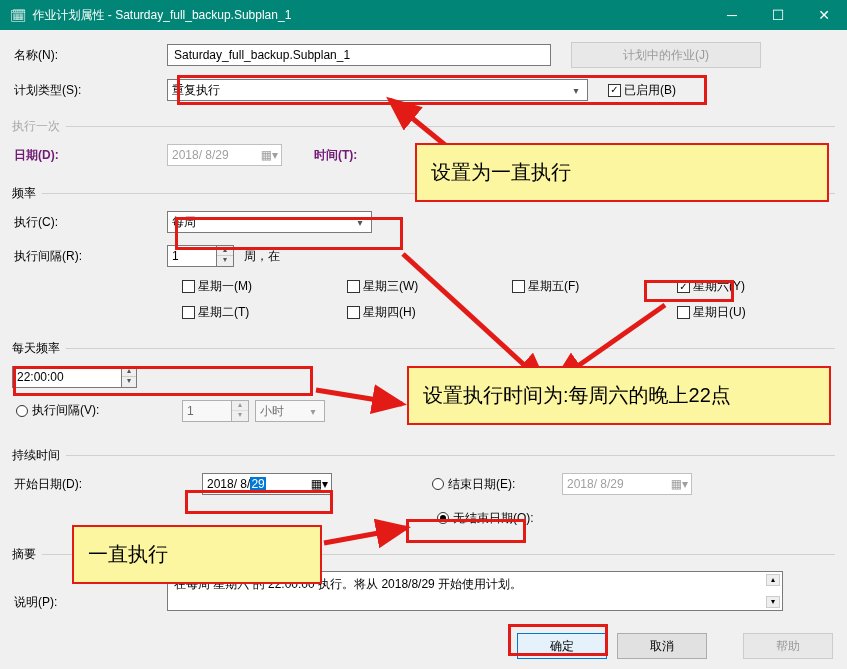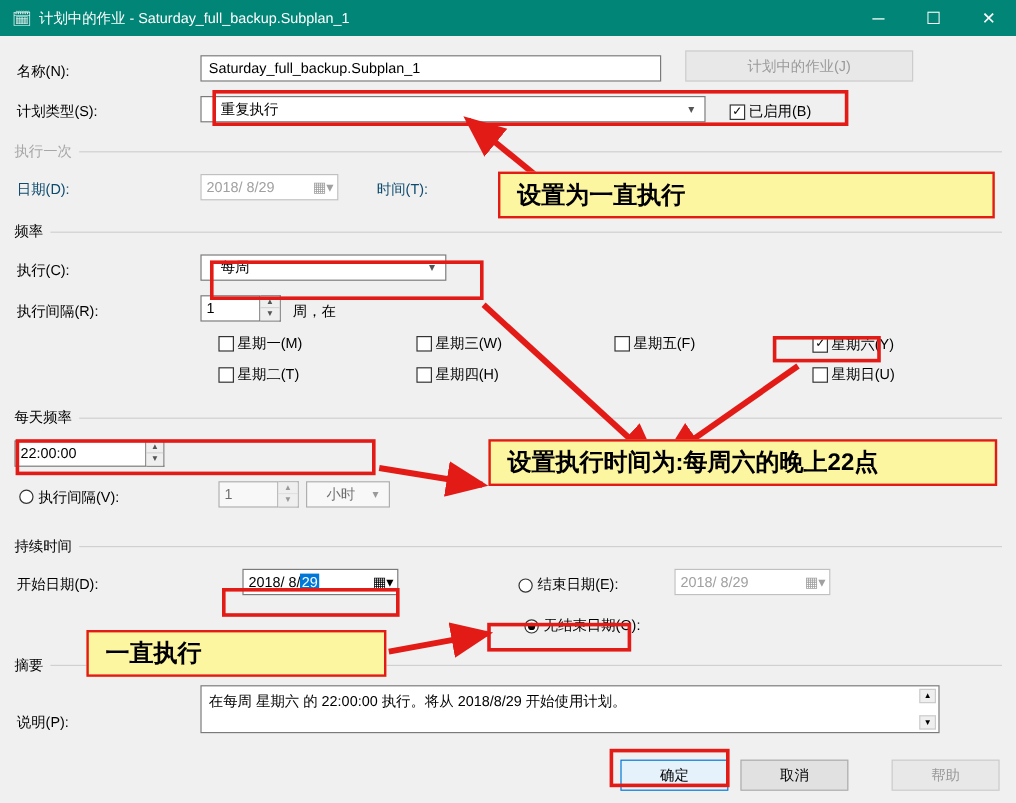--- a/index.html
+++ b/index.html
@@ -5,28 +5,28 @@
     * { margin: 0; padding: 0; box-sizing: border-box; font-family: "Microsoft YaHei", "SimSun", sans-serif; font-size: 12px; }
     body { width: 847px; height: 669px; background: #f0f0f0; position: relative; overflow: hidden; }
     
     .titlebar { background: #008577; color: #fff; height: 30px; display: flex; align-items: center; padding-left: 10px; }
     .titlebar-icon { margin-right: 6px; font-size: 13px; }
     .titlebar-text { flex: 1; font-size: 12px; }
     .titlebar-btns { display: flex; }
     .titlebar-btn { width: 46px; height: 30px; display: flex; align-items: center; justify-content: center; color: #fff; font-size: 14px; }
 
     .content { padding: 12px 12px 8px 12px; position: relative; }
-    .row { display: flex; align-items: flex-end; margin-bottom: 10px; min-height: 24px; }
+    .row { display: flex; align-items: center; margin-bottom: 10px; min-height: 24px; }
     .label { width: 155px; font-size: 12px; color: #000; padding-left: 2px; }
-    .label.disabled { color: #0c4a6e; }
+    .label.disabled { color: #701a75; font-weight: bold; }
     
     .textbox { border: 1px solid #7a7a7a; background: #fff; height: 22px; padding: 2px 6px; font-size: 12px; }
     .textbox.long { width: 384px; }
     
-    .dropdown { border: 1px solid #7a7a7a; background: #fff; height: 22px; width: 421px; display:flex; align-items:center; padding:0 16px; position: relative; }
+    .dropdown { border: 1px solid #7a7a7a; background: #fff; height: 22px; width: 421px; display:flex; align-items:center; padding:0 4px; position: relative; }
     .dropdown.short { width: 205px; }
     .dropdown-arrow { position:absolute; right:3px; top:3px; width:16px; height:14px; display:flex; align-items:center; justify-content:center; font-size:10px; color:#555; }
     
     .btn { border:1px solid #adadad; background:#e1e1e1; height:26px; padding:0 6px; font-size:12px; display:flex; align-items:center; justify-content:center; }
     .btn.disabled { color:#9a9a9a; border-color:#ccc; background:#e8e8e8;}
     .btn.primary { border:1px solid #0078d7; background:#e5f1fb;}
     
     .checkbox { display:inline-flex; align-items:center; gap:3px; font-size:12px;}
     .checkbox-box { width:13px; height:13px; border:1px solid #333; background:#fff; display:flex; align-items:center; justify-content:center; font-size:10px; line-height:1;}
     
@@ -45,41 +45,41 @@
     
     .time-input { border:1px solid #7a7a7a; height:22px; width:110px; display:flex; align-items:center; padding:0 4px; background:#fff;}
     .time-spin { display:flex; flex-direction:column; border:1px solid #7a7a7a; border-left:none;}
     .time-spin .sp { width:14px; height:10px; background:#efefef; font-size:8px; line-height:8px; text-align:center; color:#555;}
     .time-spin .sp:first-child { border-bottom:1px solid #ccc;}
     
     .date-input { border:1px solid #7a7a7a; height:22px; width:130px; display:flex; align-items:center; padding:0 4px; background:#fff; position:relative;}
     .date-input .cal { position:absolute; right:3px; display:flex; align-items:center; gap:2px;}
     .date-input.disabled { color:#a0a0a0; border-color:#c0c0c0;}
     
-    .annotation { position:absolute; background:#fdf6a1; border:2px solid #e31b17; padding:4px 14px; font-weight:bold; font-size:20px; color:#000; z-index:50;}
+    .annotation { position:absolute; background:#fdf6a1; border:2px solid #e31b17; padding:14px 14px; font-weight:normal; font-size:20px; color:#000; z-index:50;}
     .red-box { position:absolute; border:3px solid #e31b17; z-index:40; pointer-events:none;}
     
     .footer { position:absolute; bottom:10px; right:14px; display:flex; gap:10px;}
     
     .summary-box { border:1px solid #7a7a7a; background:#fff; width:616px; height:40px; padding:4px 6px; font-size:12px; position:relative;}
     .summary-scroll { position:absolute; right:2px; top:2px; bottom:2px; width:14px; display:flex; flex-direction:column; justify-content:space-between;}
     .summary-scroll .sbtn { background:#efefef; border:1px solid #ccc; font-size:8px; text-align:center; line-height:10px; height:12px;}
 
     .days-grid { display:flex; flex-wrap:wrap; width:580px; margin-left:0;}
     .day-cell { width:165px; margin-bottom:8px;}
     .day-cell.last { width:85px;}
 
     svg.arrow { position:absolute; z-index:45; pointer-events:none;}
   </style>
 </head>
 <body>
 
 <div class="titlebar">
   <span class="titlebar-icon">🗓</span>
-  <span class="titlebar-text">计划中的作业 - Saturday_full_backup.Subplan_1</span>
+  <span class="titlebar-text">作业计划属性 - Saturday_full_backup.Subplan_1</span>
   <div class="titlebar-btns">
     <div class="titlebar-btn">─</div>
     <div class="titlebar-btn">☐</div>
     <div class="titlebar-btn close">✕</div>
   </div>
 </div>
 
 <div class="content">
 
   <div class="row">

